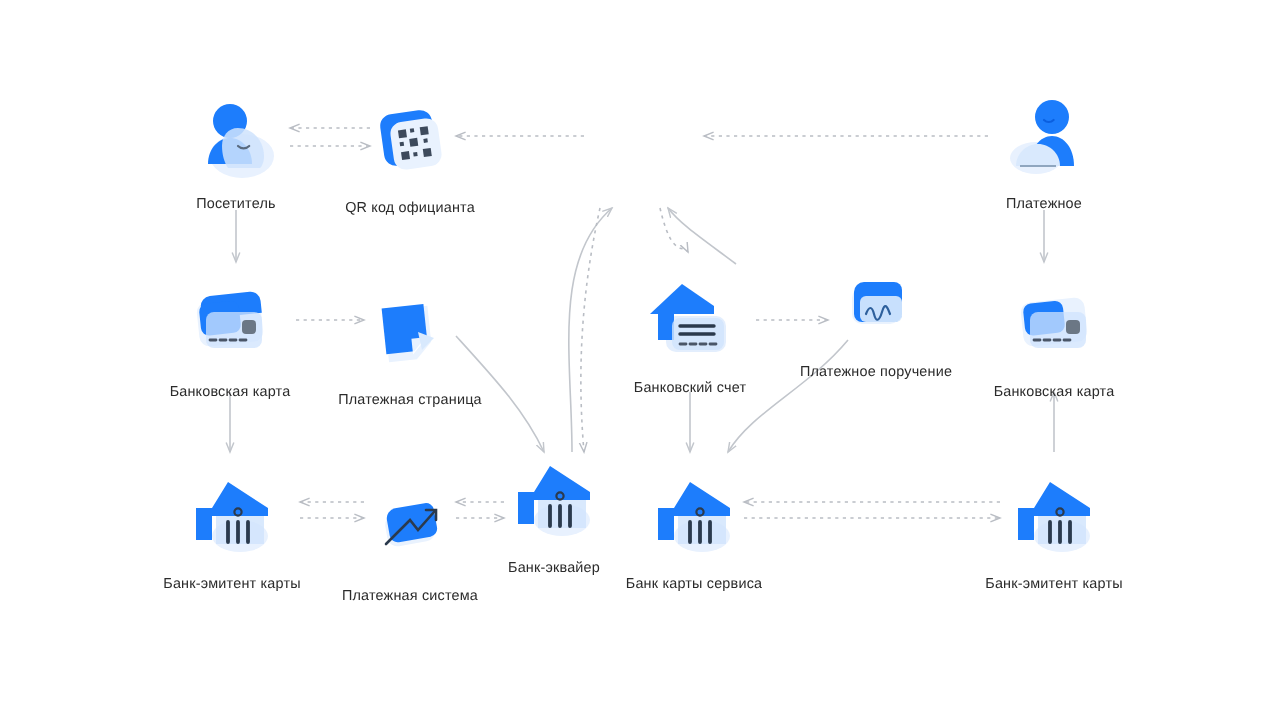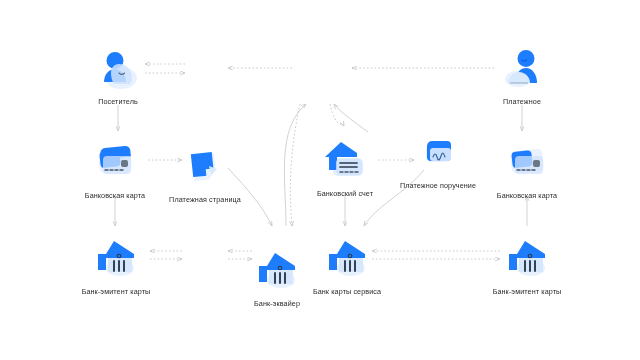--- a/index.html
+++ b/index.html
@@ -74,20 +74,40 @@
         <ellipse cx="29" cy="36" rx="16" ry="11" fill="#e8f1fe"></ellipse>
         <path d="M23 10a8.5 8.5 0 1 1 0 17 8.5 8.5 0 0 1 0-17z" fill="#1d7dfc"></path>
         <path d="M12 40c0-8 5.5-13 11-13s11 5 11 13z" fill="#1d7dfc"></path>
         <path d="M27 22c7 0 13 6 13 14 0 3-1 5-2 6H22c-2-3-3-7-3-11 0-5 3-9 8-9z" fill="#cfe3fd" opacity=".85"></path>
         <path d="M27 31c1.6 1.6 4 1.6 5.6 0" stroke="#5a6b80" stroke-width="1.1" fill="none" stroke-linecap="round"></path>
       </svg>
     </div>
     <div class="lbl">Посетитель</div>
   </div>
 
+  <div class="node" style="left:205px;top:44px;">
+    <div class="iconwrap">
+      <svg viewBox="0 0 52 52">
+        <rect x="12" y="12" width="26" height="26" rx="6" fill="#1d7dfc" transform="rotate(-8 25 25)"></rect>
+        <rect x="17" y="16" width="24" height="24" rx="6" fill="#e9f2fe" transform="rotate(-8 29 28)"></rect>
+        <g transform="rotate(-8 29 28)" fill="#3d4a5c">
+          <rect x="21" y="20" width="4" height="4"></rect>
+            <rect x="27" y="20" width="2" height="2"></rect>
+          <rect x="32" y="20" width="4" height="4"></rect>
+            <rect x="21" y="26" width="2" height="2"></rect>
+          <rect x="26" y="25" width="4" height="4"></rect>
+            <rect x="33" y="26" width="2" height="2"></rect>
+          <rect x="21" y="31" width="4" height="4"></rect>
+            <rect x="27" y="32" width="2" height="2"></rect>
+          <rect x="32" y="31" width="4" height="4"></rect>
+        </g>
+      </svg>
+    </div>
+    <div class="lbl">QR код официанта</div>
+  </div>
 
 
   <div class="node" style="left:522px;top:42px;">
     <div class="iconwrap">
       <svg viewBox="0 0 52 52">
         <ellipse cx="22" cy="37" rx="13" ry="8" fill="#e8f1fe"></ellipse>
         <path d="M30 8a8.5 8.5 0 1 1 0 17 8.5 8.5 0 0 1 0-17z" fill="#1d7dfc"></path>
         <path d="M19 41c0-9 5-15 11-15s11 6 11 15z" fill="#1d7dfc"></path>
         <path d="M12 41c0-6 5-11 11-11s11 5 11 11z" fill="#d9e9fd"></path>
         <path d="M14 41h18" stroke="#8fa6bf" stroke-width="1" fill="none"></path>
@@ -179,22 +199,33 @@
         <path d="M18 26h24v14H18z" fill="#cfe3fd" opacity=".8"></path>
         <circle cx="29" cy="24" r="1.8" fill="none" stroke="#2b3a4d" stroke-width="1.1"></circle>
         <g stroke="#2b3a4d" stroke-width="1.9" stroke-linecap="round">
           <path d="M24 29v10M29 29v10M34 29v10"></path>
         </g>
       </svg>
     </div>
     <div class="lbl">Банк-эмитент карты</div>
   </div>
 
-
-  <div class="node" style="left:277px;top:244px;">
+  <div class="node" style="left:205px;top:238px;">
+    <div class="iconwrap">
+      <svg viewBox="0 0 52 52">
+        <rect x="14" y="18" width="24" height="16" rx="5" fill="#e9f2fe" transform="rotate(-10 26 26)"></rect>
+        <path d="M15 20a5 5 0 0 1 5-5h15a4 4 0 0 1 4 4v9a4 4 0 0 1-4 4H19a4 4 0 0 1-4-4z" fill="#1d7dfc" transform="rotate(-10 26 24)"></path>
+        <path d="M14 34l12-12 4 5 8-9" stroke="#2b3a4d" stroke-width="1.3" fill="none" stroke-linecap="round"></path>
+        <path d="M34 17h5v5" stroke="#2b3a4d" stroke-width="1.3" fill="none" stroke-linecap="round"></path>
+      </svg>
+    </div>
+    <div class="lbl">Платежная система</div>
+  </div>
+
+  <div class="node" style="left:277px;top:224px;">
     <div class="iconwrap">
       <svg viewBox="0 0 52 52">
         <ellipse cx="30" cy="36" rx="14" ry="8" fill="#e8f1fe"></ellipse>
         <path d="M24 9l20 13v4H10l6-4z" fill="#1d7dfc"></path>
         <path d="M8 22h8v16H8z" fill="#1d7dfc"></path>
         <path d="M18 26h24v14H18z" fill="#cfe3fd" opacity=".8"></path>
         <circle cx="29" cy="24" r="1.8" fill="none" stroke="#2b3a4d" stroke-width="1.1"></circle>
         <g stroke="#2b3a4d" stroke-width="1.9" stroke-linecap="round">
           <path d="M24 29v10M29 29v10M34 29v10"></path>
         </g>

